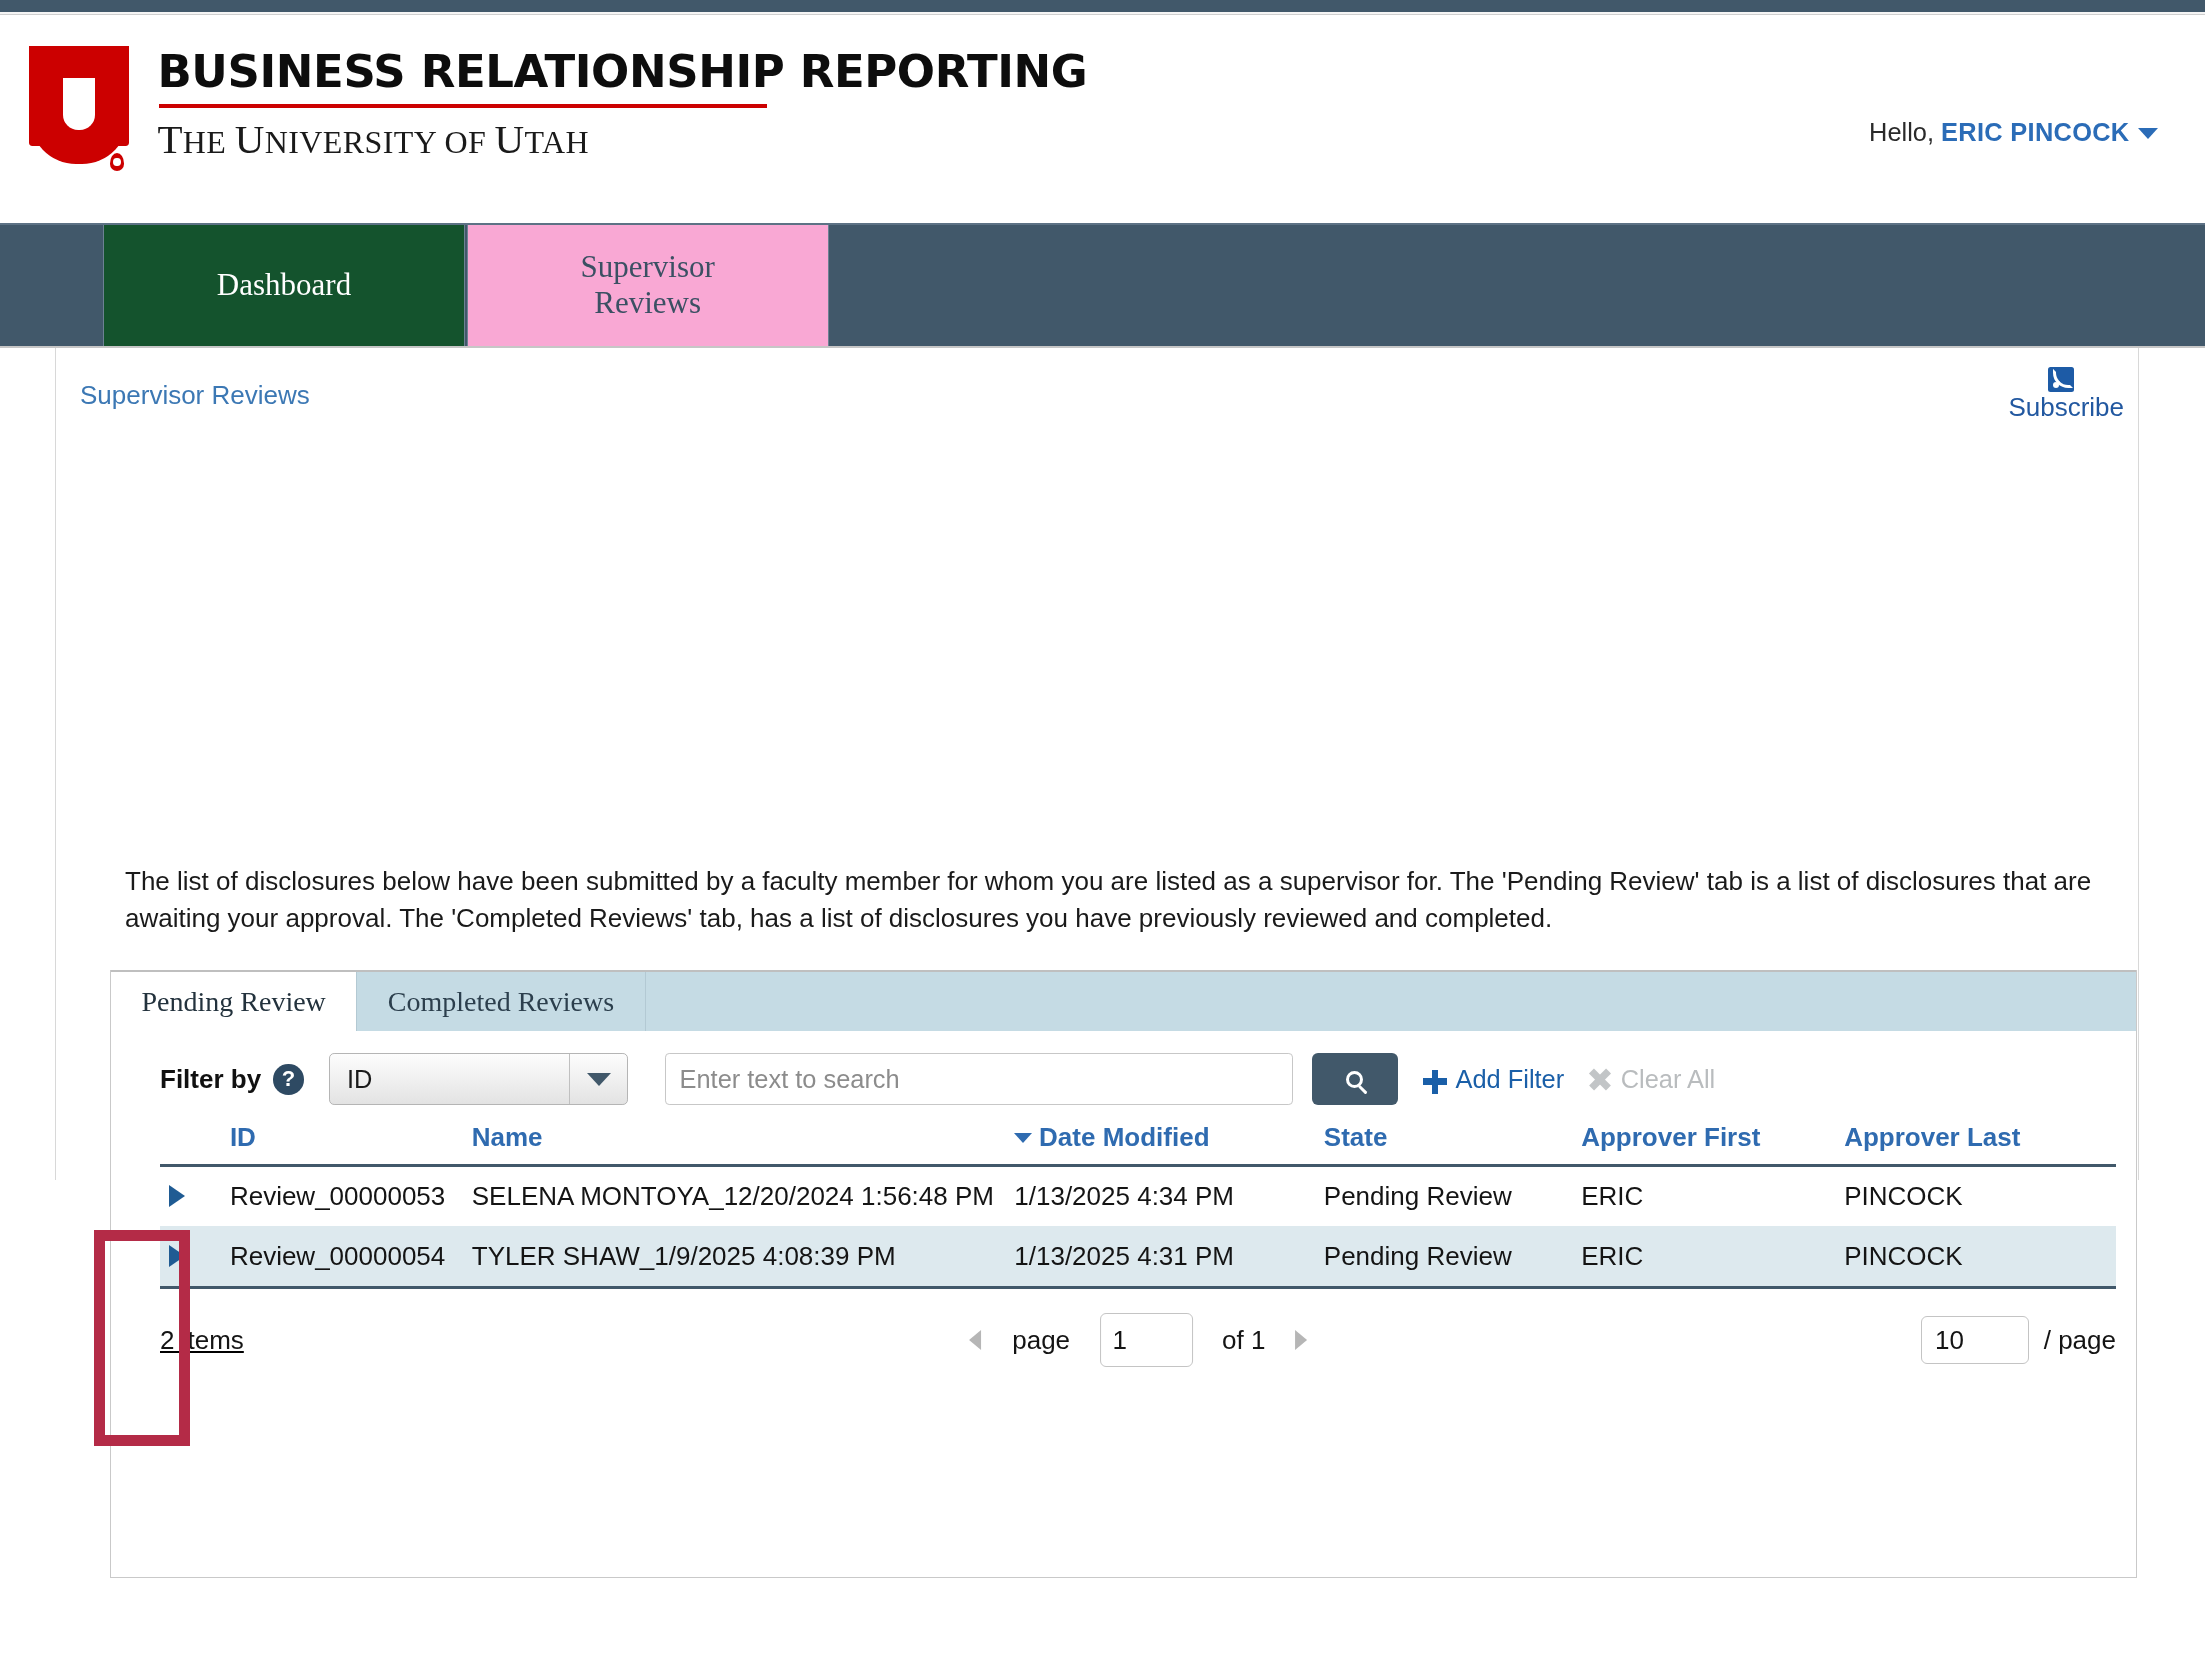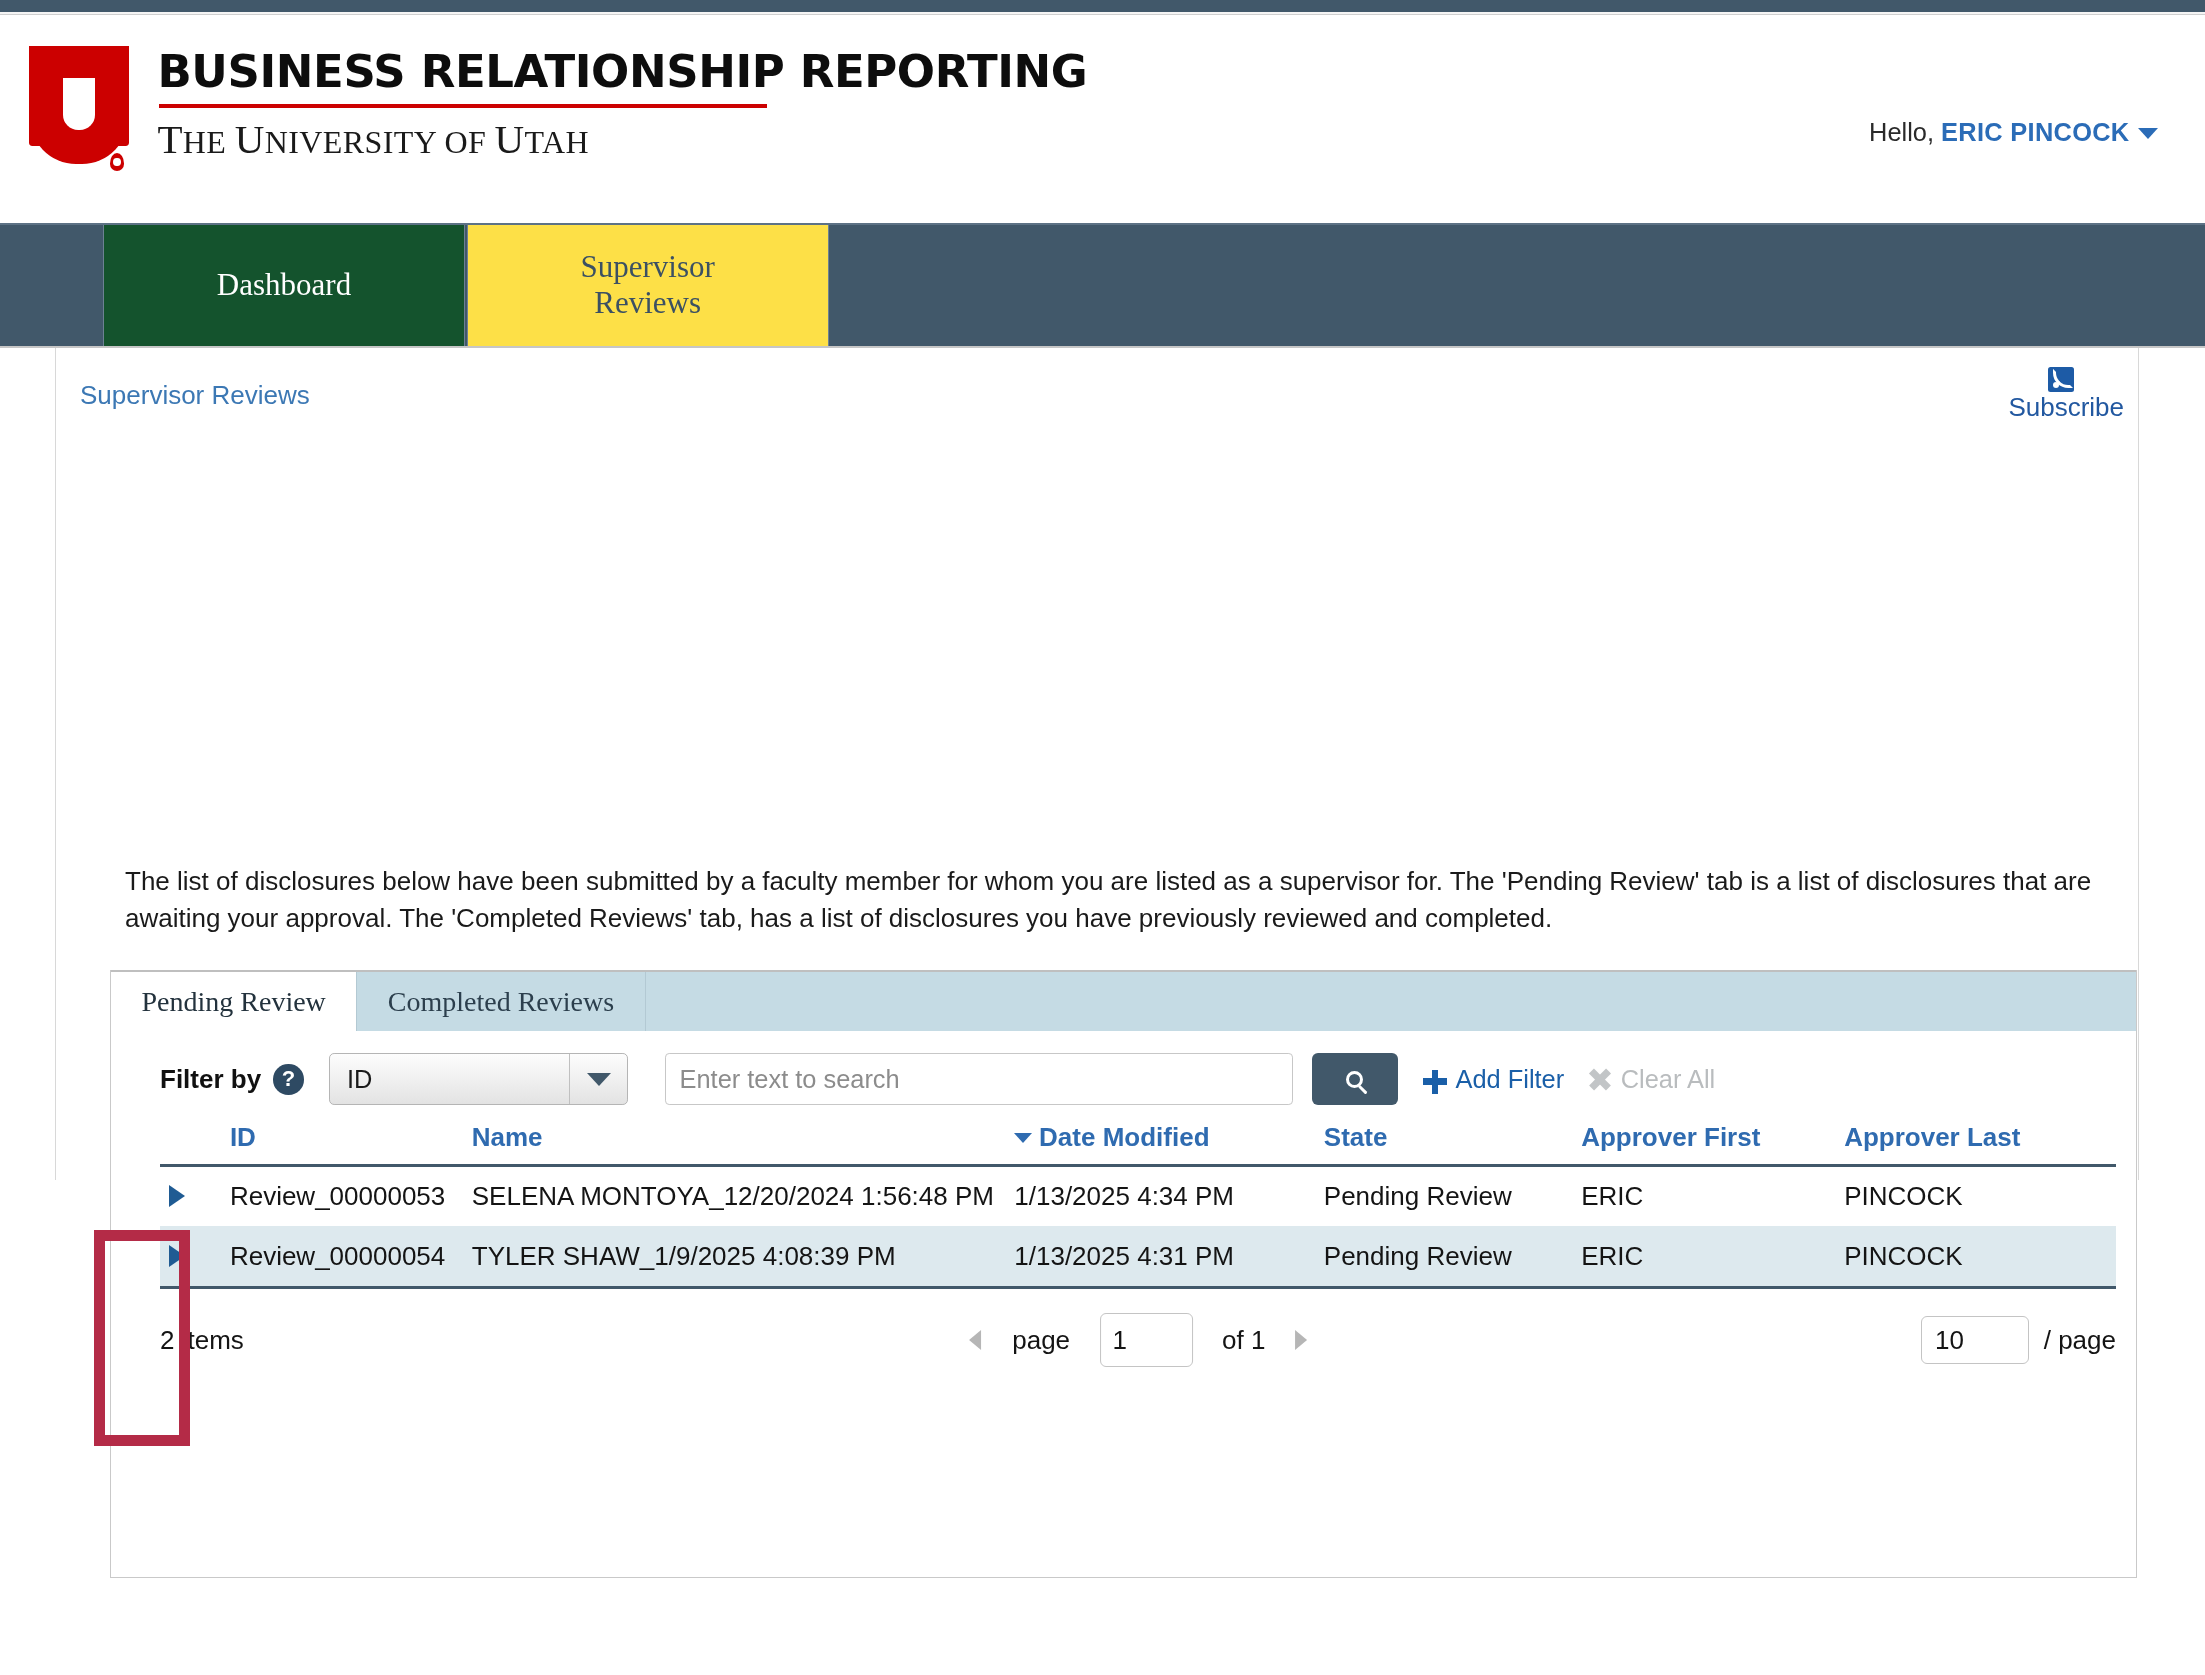--- a/index.html
+++ b/index.html
@@ -173,21 +173,21 @@
     line-height: 1.15;
     border-left: 1.7px solid #6d8193;
     border-right: 1.7px solid #6d8193;
   }
   .nav-tab.active-dark {
     background: #14532d;
     color: #ffffff;
     min-width: 362px;
   }
   .nav-tab.current {
-    background: #fde047;
+    background: #f9a8d4;
     color: #3b5063;
     min-width: 362px;
     margin-left: 1.7px;
   }
 
   
   .page {
     position: relative;
     height: 1330px;
     background: #ffffff;
@@ -504,20 +504,21 @@
 
   
   .tfoot {
     margin-left: 49px;
     margin-top: 22px;
     width: 1956px;
     display: flex;
     align-items: center;
     position: relative;
     height: 58px;
+    text-decoration: underline;
   }
   .items-count { font-size: 26px; color: #141414; }
   .pager {
     position: absolute;
     left: 50%;
     transform: translateX(-50%);
     display: flex;
     align-items: center;
     font-size: 26px;
     color: #141414;

